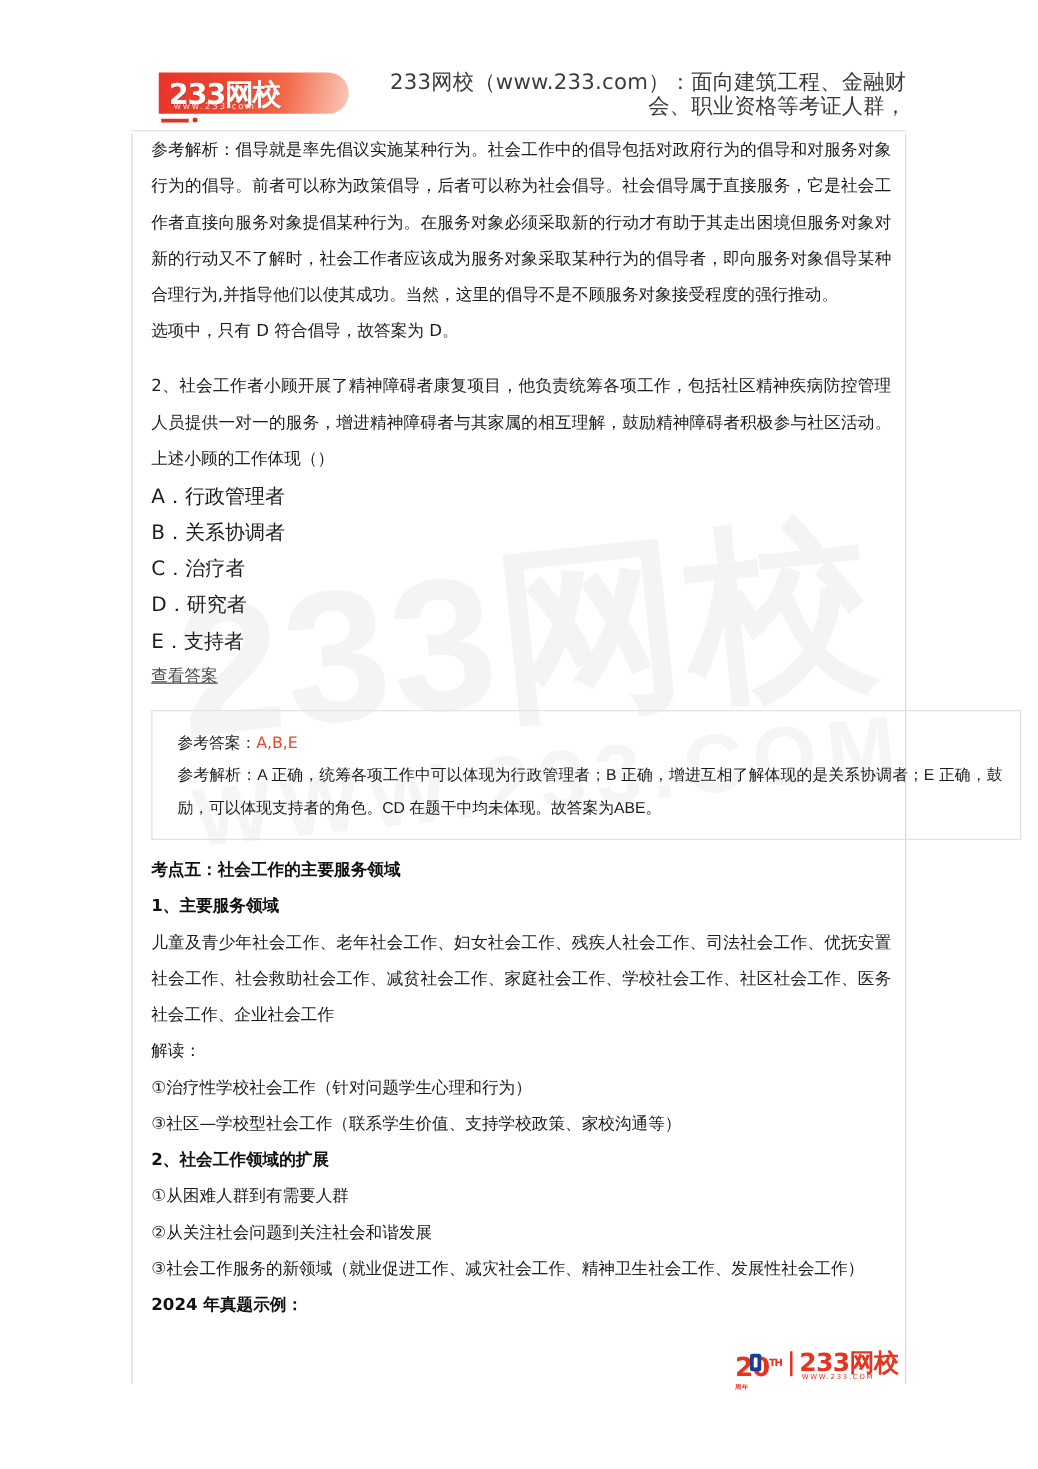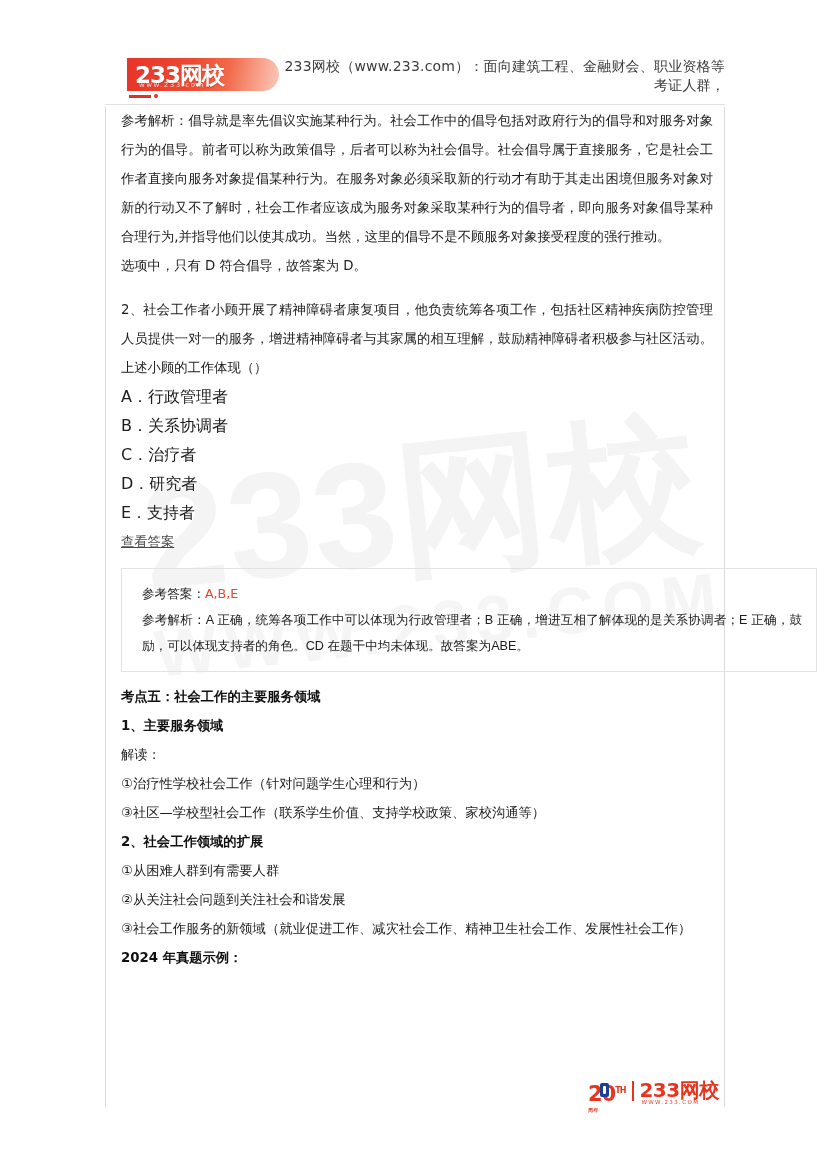--- a/index.html
+++ b/index.html
@@ -113,21 +113,21 @@
   }
   .logo-bars .dot {
     width: 4px; height: 4px; border-radius: 50%; background: #e03220;
   }
   .header-text {
     position: absolute;
     left: 280px;
     top: 5px;
     width: 445px;
     text-align: right;
-    font-size: 14px;
+    font-size: 17px;
     line-height: 19px;
     color: #3b3b3b;
     font-family: "DejaVu Sans", sans-serif;
     letter-spacing: .2px;
   }
   .header-rule {
     position: absolute;
     left: 105px;
     top: 104px;
     width: 620px;
@@ -348,20 +348,21 @@
 
     <div class="answer-box">
       <div class="answer-line"><span>参考答案：</span><span class="answer-val">A,B,E</span></div>
       <div class="answer-analysis">参考解析：A 正确，统筹各项工作中可以体现为行政管理者；B 正确，增进互相了解体现的是关系协调者；E 正确，鼓励，可以体现支持者的角色。CD 在题干中均未体现。故答案为ABE。</div>
     </div>
 
     <div class="gap-sm"></div>
 
     <div class="h-bold">考点五：社会工作的主要服务领域</div>
     <div class="h-bold">1、主要服务领域</div>
+    <div class="para para-just">儿童及青少年社会工作、老年社会工作、妇女社会工作、残疾人社会工作、司法社会工作、优抚安置社会工作、社会救助社会工作、减贫社会工作、家庭社会工作、学校社会工作、社区社会工作、医务社会工作、企业社会工作</div>
     <div class="para">解读：</div>
     <div class="para">①治疗性学校社会工作（针对问题学生心理和行为）</div>
     <div class="para">③社区—学校型社会工作（联系学生价值、支持学校政策、家校沟通等）</div>
     <div class="h-bold">2、社会工作领域的扩展</div>
     <div class="para">①从困难人群到有需要人群</div>
     <div class="para">②从关注社会问题到关注社会和谐发展</div>
     <div class="para para-just">③社会工作服务的新领域（就业促进工作、减灾社会工作、精神卫生社会工作、发展性社会工作）</div>
     <div class="h-bold">2024 年真题示例：</div>
 
   </div>

